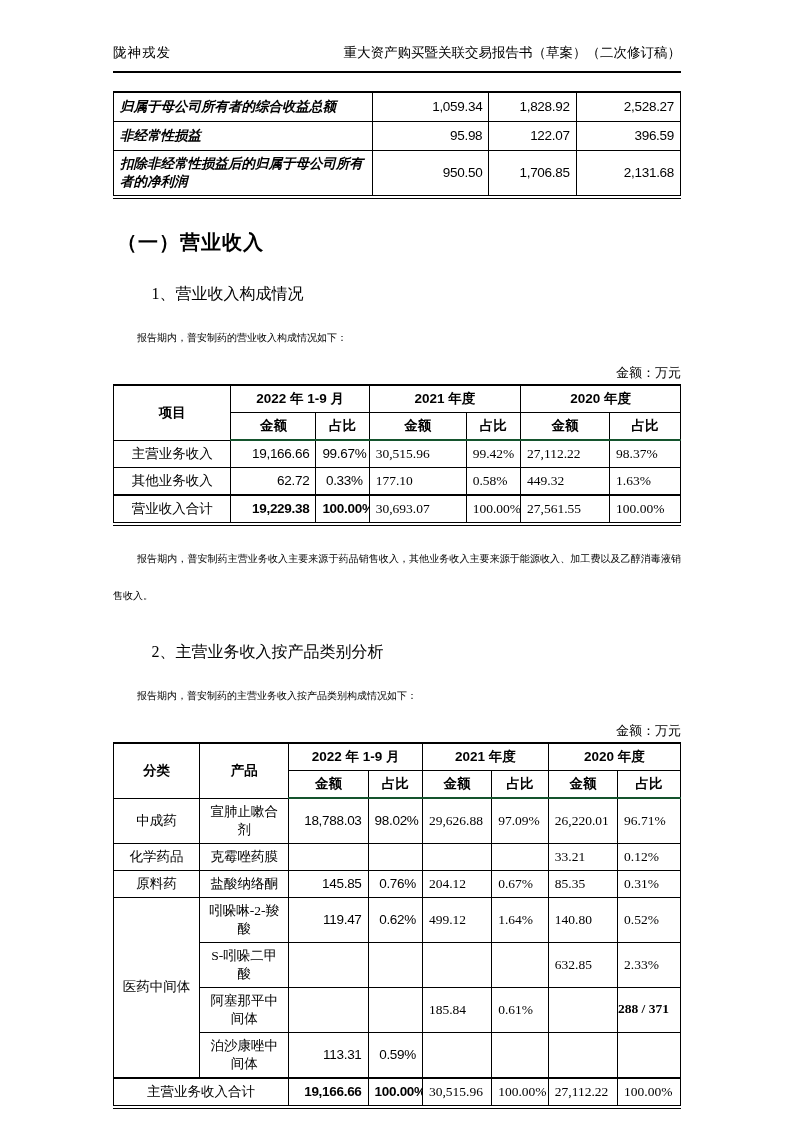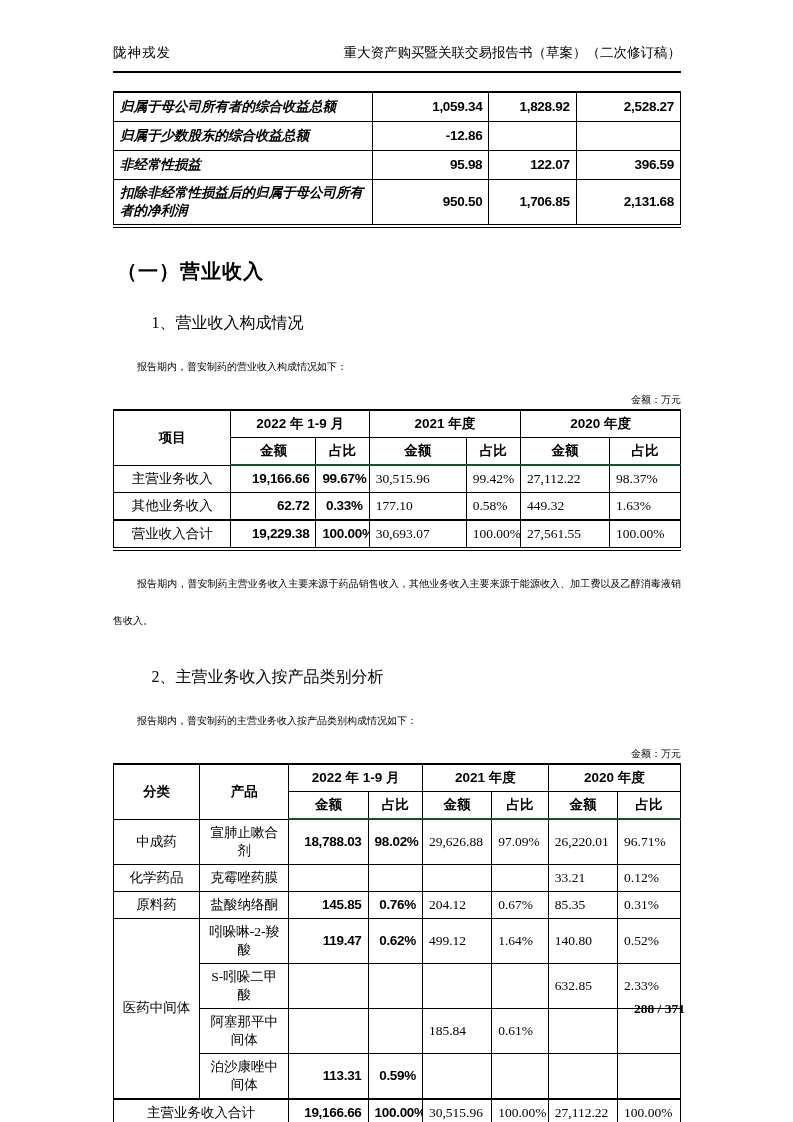--- a/index.html
+++ b/index.html
@@ -10,37 +10,37 @@
   .pagehead{display:flex;justify-content:space-between;align-items:flex-end;font-size:13.5px;padding-bottom:9px;border-bottom:2px solid #000;}
   .pagehead .lft{letter-spacing:1px;}
 
   
   table.t{width:100%;border-collapse:collapse;table-layout:fixed;margin:0;
           border-top:2.5px solid #000;border-bottom:4px double #000;}
   table.t td,table.t th{border:1px solid #000;font-size:13.5px;padding:4px 6px;vertical-align:middle;overflow:hidden;line-height:18px;}
   table.t thead th{font-family:"Liberation Sans","DejaVu Sans",sans-serif;font-weight:bold;text-align:center;padding:4px 2px;}
   table.t thead tr:last-child th{border-bottom:2px solid #14532d;}
   td.lab{font-weight:bold;font-style:italic;text-align:left;}
-  td.bnum{font-family:"Liberation Sans","DejaVu Sans",sans-serif;font-weight:bold;text-align:right;letter-spacing:-0.3px;padding:4px 4px;}
+  td.bnum{font-family:"Liberation Sans","DejaVu Sans",sans-serif;font-weight:normal;text-align:right;letter-spacing:-0.3px;padding:4px 4px;}
   td.num{text-align:left;padding:4px 4px;}
   td.cen{text-align:center;}
   tr.total td{border-top:2px solid #000;font-weight:bold;}
   tr.total td.cen,tr.total td.num{font-weight:normal;}
 
   .summary-wrap{margin-top:18px;}
   table.t.summary td{height:20px;}
 
   
   .h1{font-family:"Liberation Sans","DejaVu Sans",sans-serif;font-weight:bold;font-size:20px;margin:30px 0 0 4px;letter-spacing:1px;}
   .sub{font-size:16px;margin:28px 0 0 0;text-indent:2.4em;}
   .para{font-size:10px;line-height:37px;text-align:justify;text-indent:2.4em;margin:14px 0 0 0;}
-  .unit{font-size:10px;text-align:right;margin:8px 0 2px 0;}
-
-  
-  .pagenum{position:absolute;right:108px;bottom:62px;font-size:13.5px;font-weight:bold;}
+  .unit{font-size:13px;text-align:right;margin:8px 0 2px 0;}
+
+  
+  .pagenum{position:absolute;right:124px;bottom:62px;font-size:13.5px;font-weight:bold;}
 </style>
 </head>
 <body>
 
 <div class="page">
 
   <div class="pagehead">
     <span class="lft">陇神戎发</span>
     <span class="rgt">重大资产购买暨关联交易报告书（草案）（二次修订稿）</span>
   </div>
@@ -54,26 +54,20 @@
           <col style="width:18.4%">
         </colgroup>
       <tbody>
           <tr>
             <td class="lab">归属于母公司所有者的综合收益总额</td>
             <td class="bnum">1,059.34</td>
             <td class="bnum">1,828.92</td>
             <td class="bnum">2,528.27</td>
           </tr>
           <tr>
-            <td class="lab">归属于少数股东的综合收益总额</td>
-            <td class="bnum">-12.86</td>
-            <td class="bnum"></td>
-            <td class="bnum"></td>
-          </tr>
-          <tr>
             <td class="lab">非经常性损益</td>
             <td class="bnum">95.98</td>
             <td class="bnum">122.07</td>
             <td class="bnum">396.59</td>
           </tr>
           <tr>
             <td class="lab">扣除非经常性损益后的归属于母公司所有者的净利润</td>
             <td class="bnum">950.50</td>
             <td class="bnum">1,706.85</td>
             <td class="bnum">2,131.68</td>

